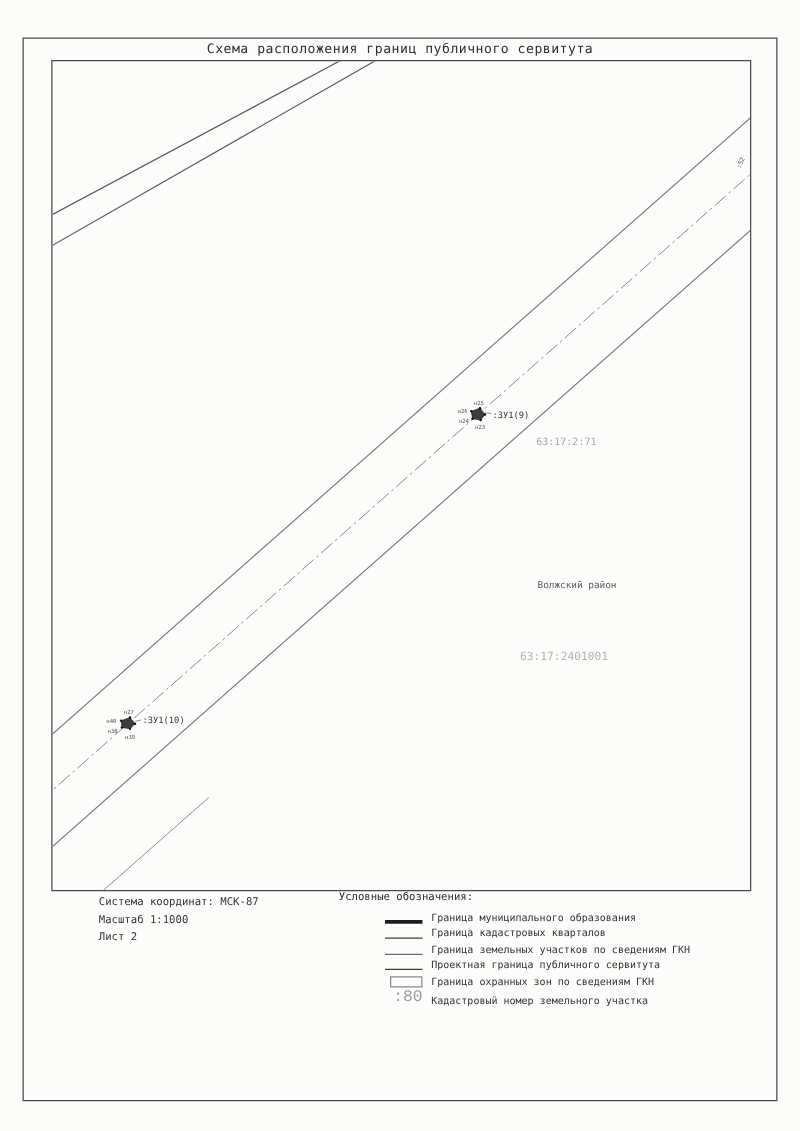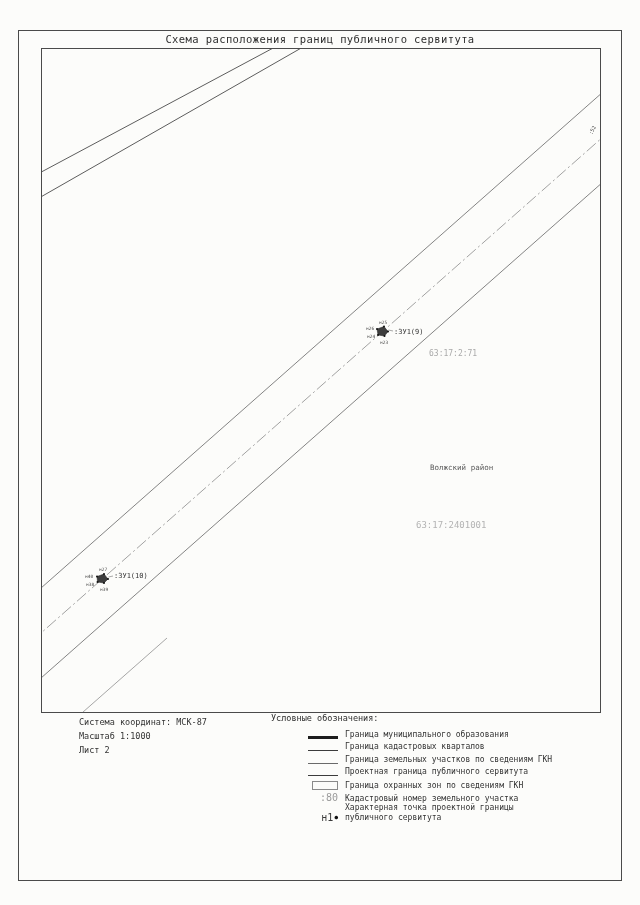--- a/index.html
+++ b/index.html
@@ -34,21 +34,21 @@
   .lrow.tall { min-height:14px; }
   .sym {
     width:74px; flex:0 0 74px; display:flex; justify-content:flex-end;
     align-items:center; padding-right:7px;
   }
   .ln { display:inline-block; width:30px; height:0; border-top:1px solid #3c3c3c; }
   .ln.thick { border-top-width:3px; border-top-color:#1d1d1d; }
   .ln.med { border-top-width:1.4px; }
   .ln.thin { border-top-width:0.8px; border-top-color:#6a6a6a; }
   .lrect { display:inline-block; width:26px; height:9px; border:1px solid #8a8a8a; background:transparent; }
-  .symtext { font-size:10px; color:#3a3a3a; white-space:nowrap; }
+  .symtext { font-size:13px; color:#3a3a3a; white-space:nowrap;font-family:Liberation Mono, monospace; }
   .symtext.muted { color:#9a9a9a; }
   .dotmark { font-size:6px; color:#111; margin-left:1px; line-height:1; }
   .lt { white-space:nowrap; color:#333; }
   .lt2 { line-height:1.25; white-space:nowrap; color:#333; }
 </style>
 </head>
 <body>
 
 <div class="page">
   <div class="frame">
@@ -155,29 +155,19 @@
 
         <div class="lrow">
           <span class="sym">
               <span class="symtext muted">:80</span>
             </span>
           <span class="lt">Кадастровый номер земельного участка</span>
         </div>
 
 
 
-        <div class="lrow tall">
-          <span class="sym">
-            <span class="symtext">н1</span>
-              <span class="dotmark">●</span>
-          </span>
-          <span class="lt2">
-            <span>Характерная точка проектной границы</span><br>
-            <span>публичного сервитута</span>
-          </span>
-        </div>
 
 
       </div>
     </div>
 
   </div>
 </div>
 
 </body></html>

